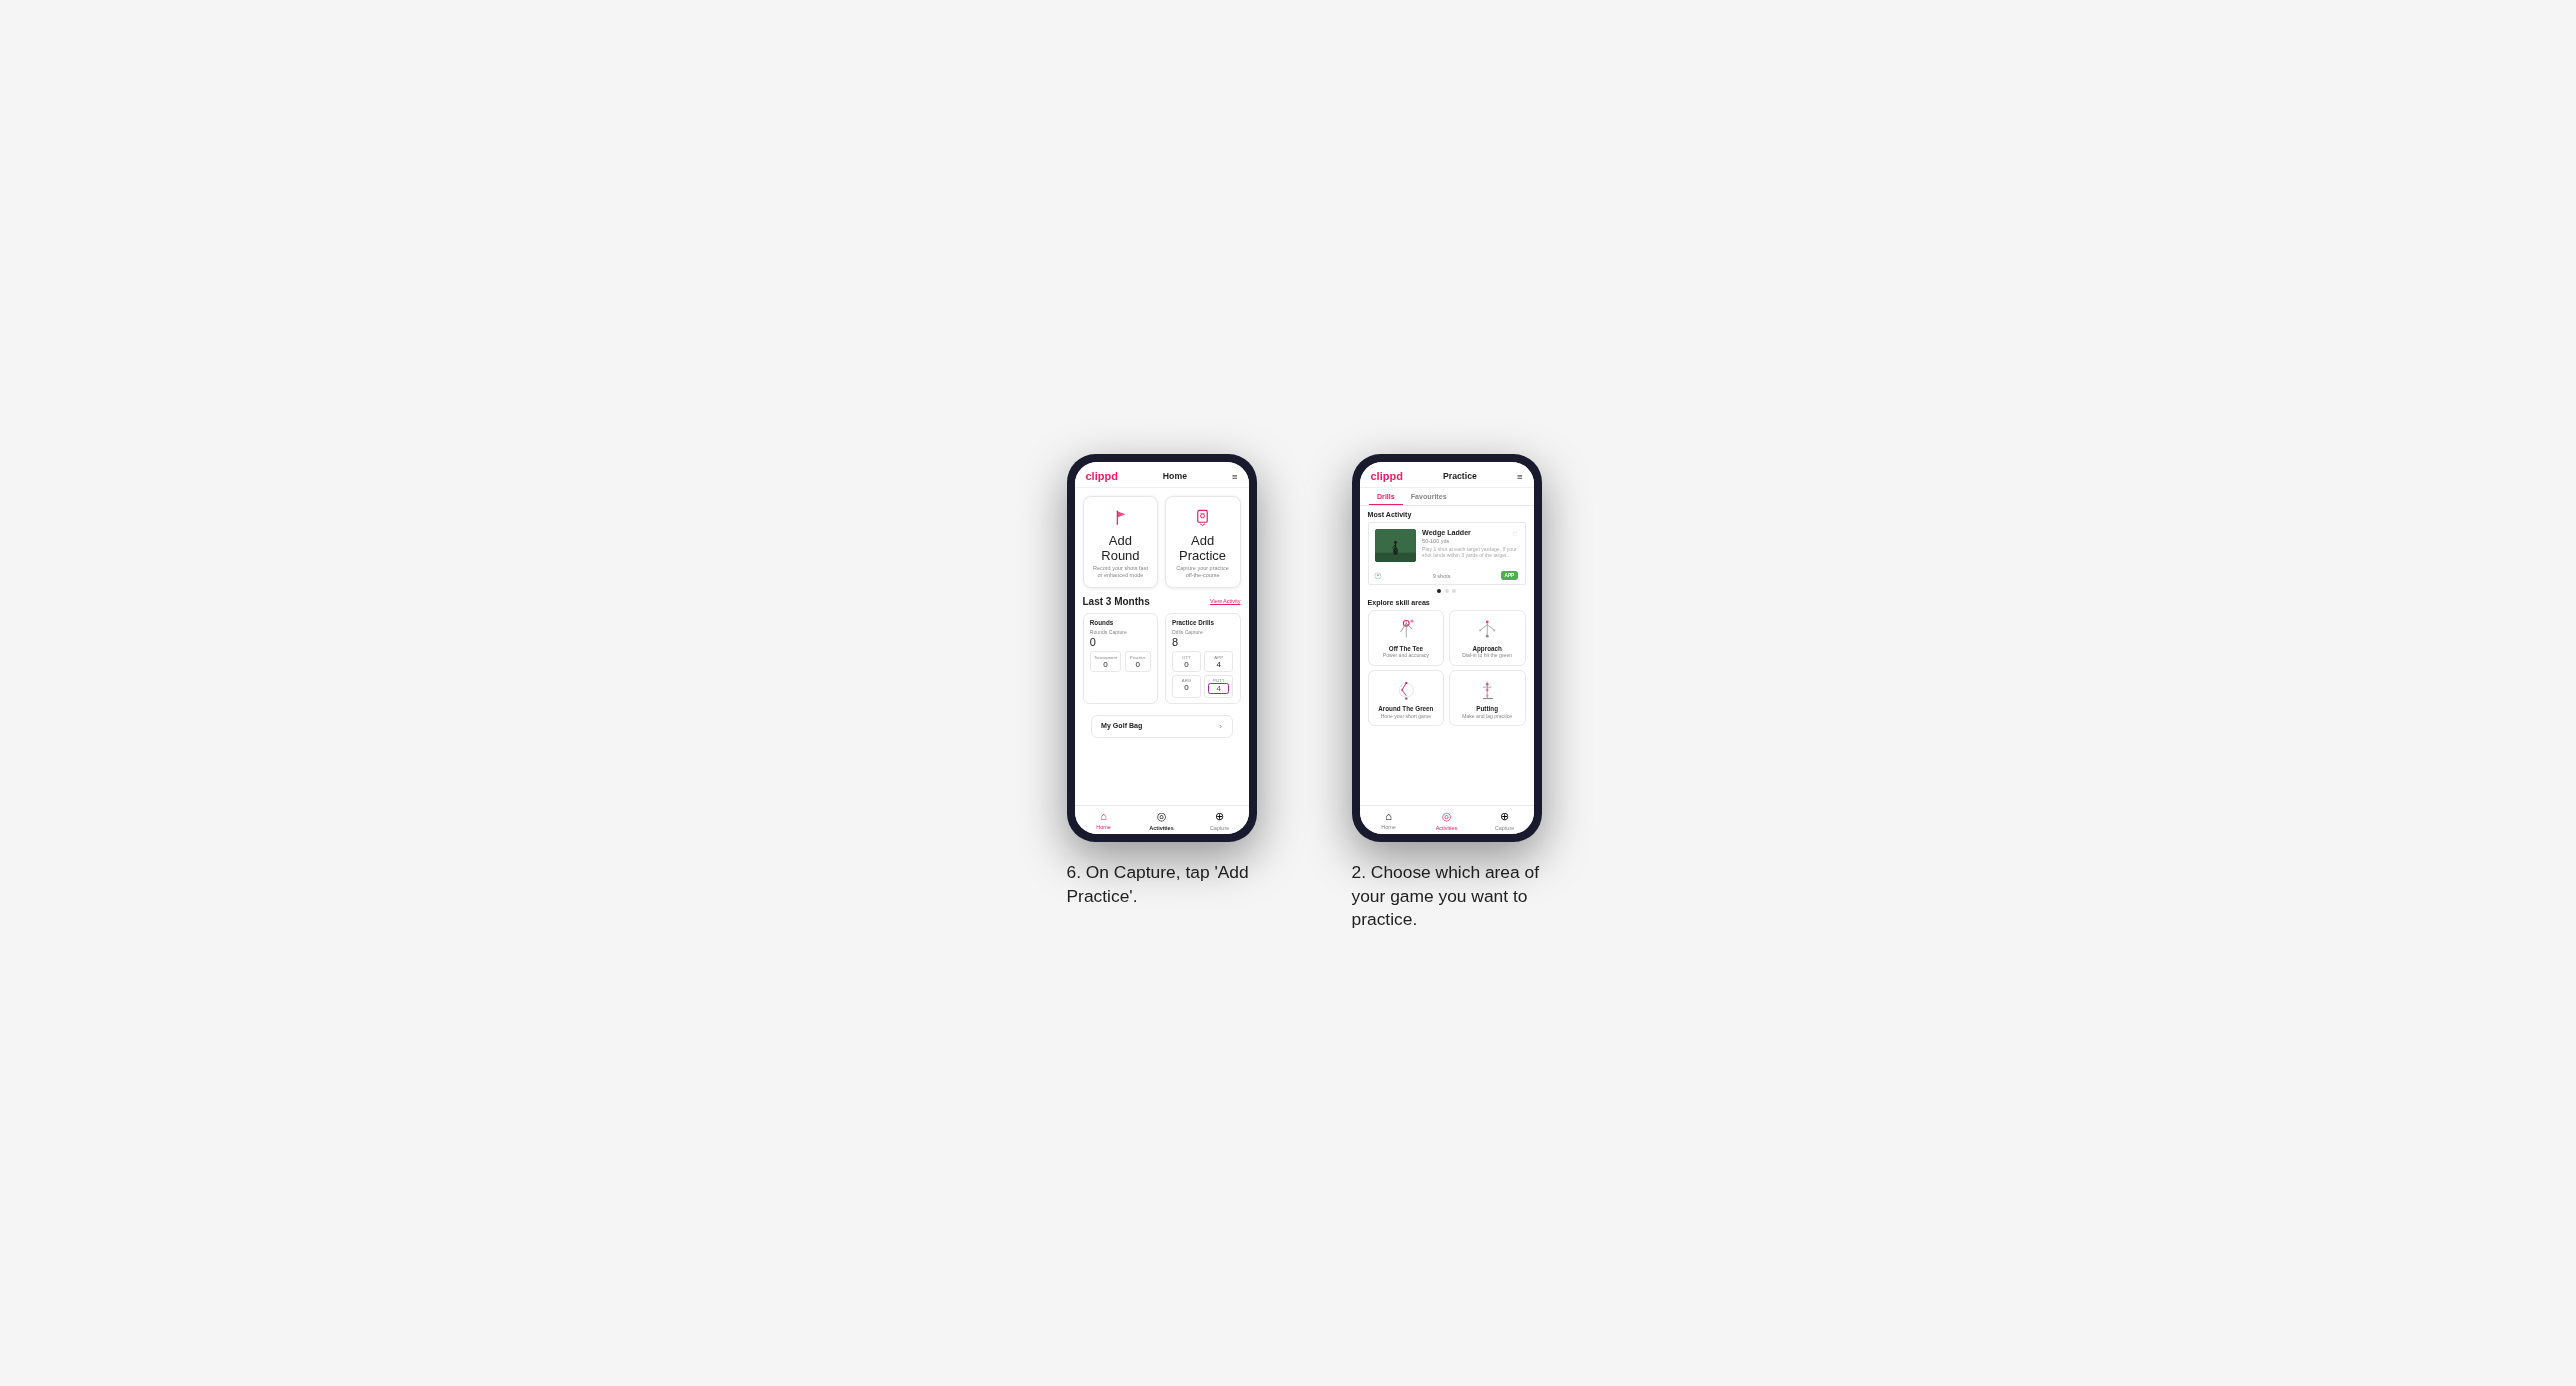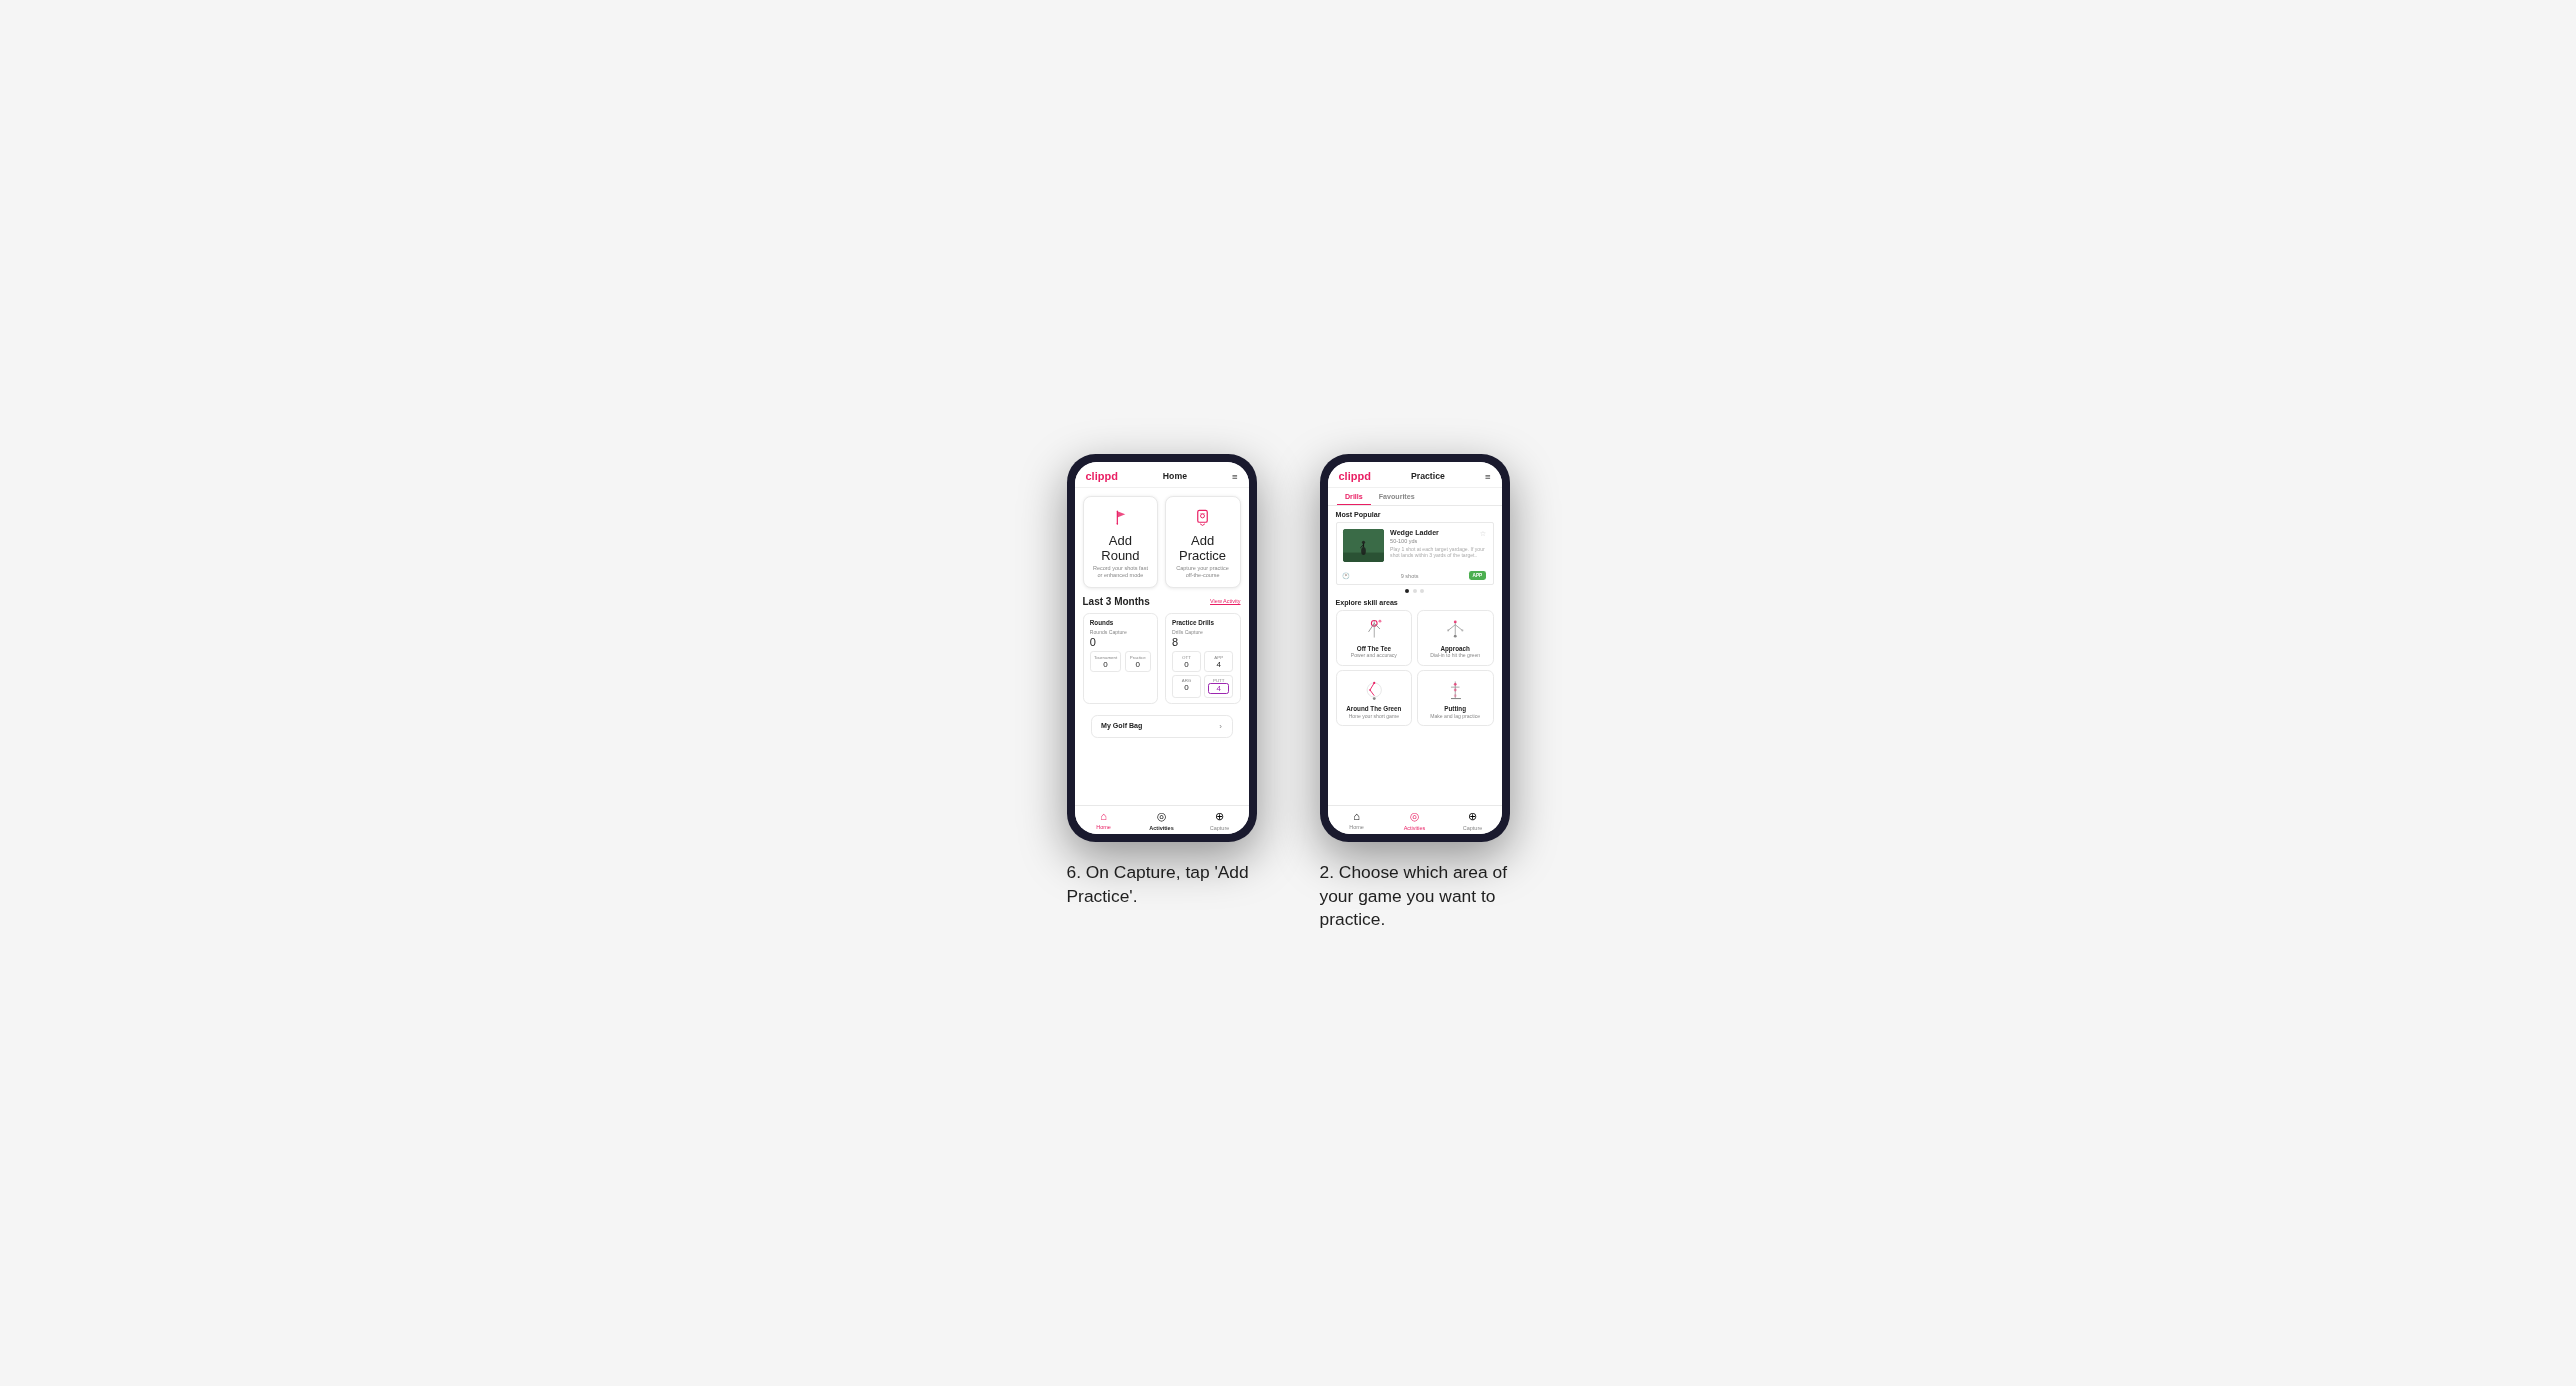--- a/index.html
+++ b/index.html
@@ -17,20 +17,21 @@
       display: flex;
       gap: 63px;
       align-items: flex-start;
       justify-content: center;
     }
     .phone-section {
       display: flex;
       flex-direction: column;
       align-items: center;
       gap: 19px;
+      margin-left: 32px;
     }
     .phone-frame {
       width: 190px;
       height: 388px;
       background: #1a1a2e;
       border-radius: 28.5px;
       padding: 8px;
       box-shadow: 0 16px 47px rgba(0,0,0,0.4);
       position: relative;
     }
@@ -511,21 +512,21 @@
           <span class="app-logo">clippd</span>
           <span class="app-title">Practice</span>
           <span class="hamburger-icon">≡</span>
         </div>
 
         <div class="tabs-row">
           <div class="tab-item active">Drills</div>
           <div class="tab-item">Favourites</div>
         </div>
 
-        <div class="most-popular-label">Most Popular</div>
+        <div class="most-popular-label">Most Activity</div>
 
         <div class="featured-card">
           <div class="featured-card-body">
             <div class="featured-img">
               <div class="featured-img-inner">
                 <svg viewBox="0 0 52 42" style="width:41px;height:33px;" xmlns="http://www.w3.org/2000/svg">
                   <rect width="52" height="42" fill="#3a6b47"></rect>
                   <rect x="0" y="30" width="52" height="12" fill="#2a5234"></rect>
 
                   <ellipse cx="26" cy="28" rx="3" ry="5" fill="#1a1a1a" opacity="0.8"></ellipse>

